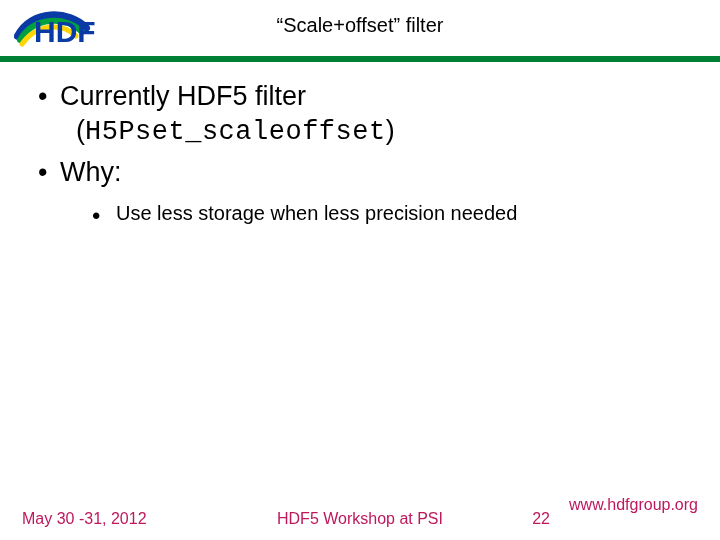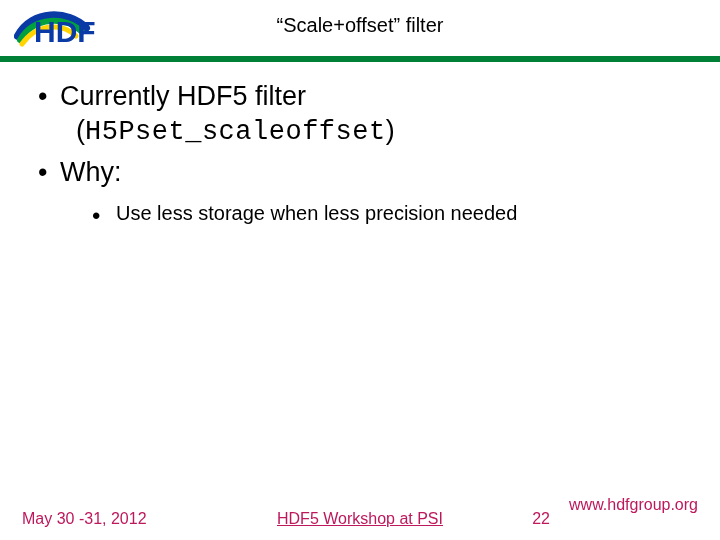--- a/index.html
+++ b/index.html
@@ -21,21 +21,21 @@
 
   ul.sub { list-style: none; margin-top: 10px; margin-bottom: 10px; }
   ul.sub > li { position: relative; padding-left: 24px; margin-left: 32px; font-size: 20px; line-height: 1.45; }
   ul.sub > li::before { content: "•"; position: absolute; left: 0; top: 0; font-size: 24px; }
 
   .predef-line2 { margin-left: 16px; }
 
   
   .footer { position: absolute; left: 0; right: 0; bottom: 12px; height: 22px; font-size: 16px; color: #be185d; font-family: Arial, sans-serif; }
   .f-date  { position: absolute; left: 22px;  bottom: 0; }
-  .f-event { position: absolute; left: 0; right: 0; bottom: 0; text-align: center; text-decoration: underline; }
+  .f-event { position: absolute; left: 0; right: 0; bottom: 0; text-align: center; }
   .f-page  { position: absolute; right: 170px; bottom: 0; }
   .f-url   { position: absolute; right: 22px;  bottom: 14px; }
 </style>
 </head>
 <body>
 
 <div class="slide">
 
   <div class="header">
     <div class="logo">

